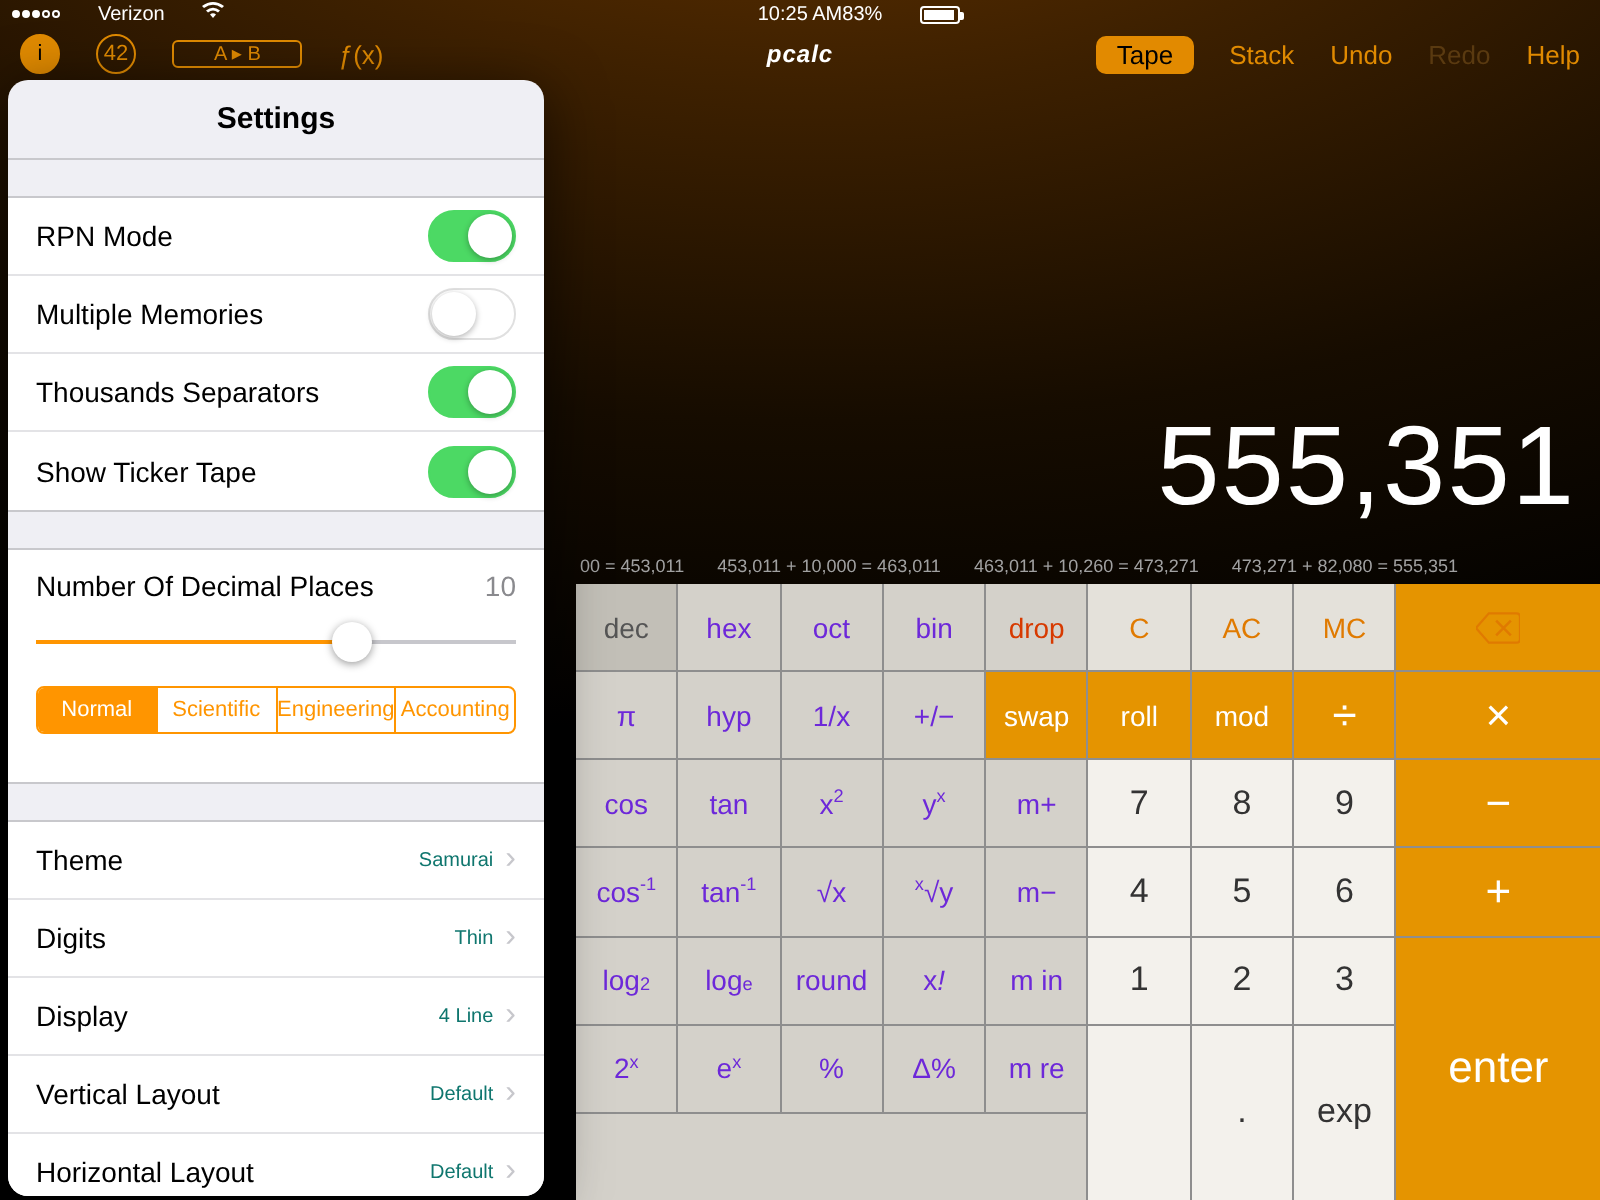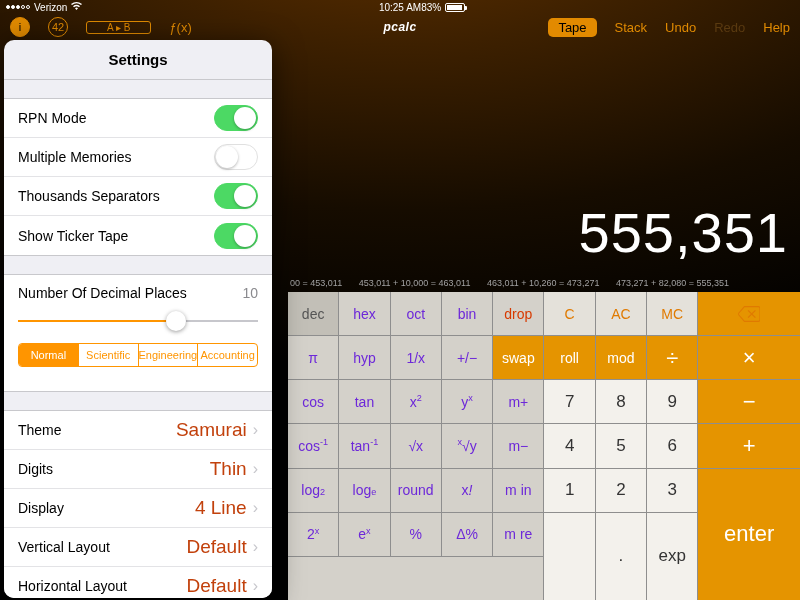--- a/index.html
+++ b/index.html
@@ -1,21 +1,21 @@
 <!DOCTYPE html>
 <html><head>
 <meta charset="utf-8">
 <style>
   * { box-sizing: border-box; margin: 0; padding: 0; font-family: -apple-system, "Helvetica Neue", Arial, sans-serif; }
   html, body { width: 800px; height: 600px; overflow: hidden; background:#000; }
   #app { position: relative; width: 800px; height: 600px; background: radial-gradient(ellipse 160% 110% at 50% -20%, #6a3600 0%, #3d2000 25%, #160c00 50%, #000 75%); }
 
   
   .statusbar { height: 14px; color:#fff; font-size:10px; display:flex; align-items:center; padding:0 6px; }
-  .statusbar .left, .statusbar .right { display:flex; align-items:center; gap:4px; flex:1; }
+  .statusbar .left, .statusbar .right { display:flex; align-items:center; gap:19px; flex:1; }
   .statusbar .center { flex:0; white-space:nowrap; }
   .statusbar .right { justify-content:flex-start; }
   .dots { display:flex; gap:1px; }
   .dot { width:4px; height:4px; border-radius:50%; border:0.5px solid #fff; }
   .dot.fill { background:#fff; }
   .battery { width:20px; height:9px; border:1px solid #fff; border-radius:2px; position:relative; }
   .battery::after { content:""; position:absolute; right:-3px; top:2px; width:2px; height:4px; background:#fff; border-radius:0 1px 1px 0; }
   .battery .fill { position:absolute; left:1px; top:1px; bottom:1px; width:82%; background:#fff; }
 
   
@@ -49,21 +49,21 @@
   sub { font-size:0.65em; position:relative; top:0.2em; }
 
   
   .popover { position:absolute; left:4px; top:40px; width:268px; height:558px; background:#efeff4; border-radius:10px; box-shadow:0 6px 30px rgba(0,0,0,0.6); overflow:hidden; }
   .popover::before { content:""; position:absolute; top:-8px; left:12px; width:0; height:0; border-left:9px solid transparent; border-right:9px solid transparent; border-bottom:9px solid #efeff4; }
   .pop-header { height:40px; display:flex; align-items:center; justify-content:center; font-weight:600; font-size:15px; border-bottom:1px solid #c8c8cc; }
   .section { background:#fff; border-top:1px solid #c8c8cc; border-bottom:1px solid #c8c8cc; margin-top:18px; }
   .row { height:39px; display:flex; align-items:center; padding:0 14px; border-bottom:1px solid #e3e3e6; font-size:14px; color:#000; }
   .row:last-child { border-bottom:none; }
   .row .label { flex:1; }
-  .row .value { color:#c2410c; margin-right:6px; font-size:19px; }
+  .row .value { color:#0f766e; margin-right:6px; font-size:10px; }
   .chevron { color:#c7c7cc; font-size:16px; }
   .toggle { width:44px; height:26px; border-radius:13px; position:relative; background:#fff; border:1px solid #e0e0e0; }
   .toggle.on { background:#4cd964; border-color:#4cd964; }
   .toggle .knob { position:absolute; top:1px; width:22px; height:22px; background:#fff; border-radius:50%; box-shadow:0 1px 3px rgba(0,0,0,0.3); }
   .toggle.on .knob { right:1px; }
   .toggle.off .knob { left:1px; }
 
   .slider-section { background:#fff; border-top:1px solid #c8c8cc; border-bottom:1px solid #c8c8cc; margin-top:18px; padding:10px 14px 24px; }
   .slider-title { display:flex; justify-content:space-between; font-size:14px; color:#000; margin-bottom:10px; }
   .slider-title .num { color:#8a8a8e; }

